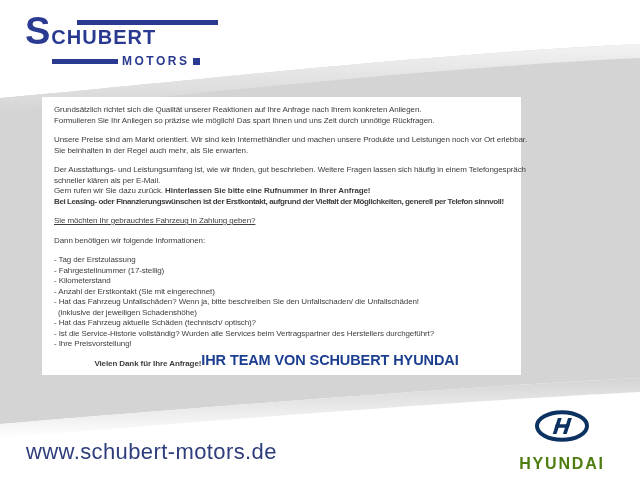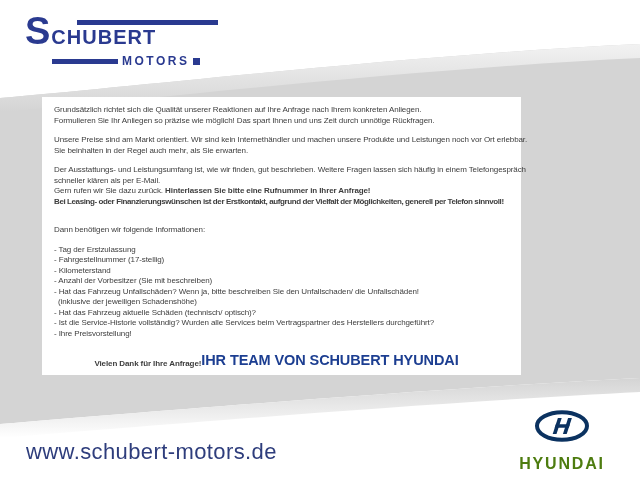--- a/index.html
+++ b/index.html
@@ -86,27 +86,28 @@
   <div class="line">Formulieren Sie Ihr Anliegen so präzise wie möglich! Das spart Ihnen und uns Zeit durch unnötige Rückfragen.</div>
   <div class="gap"></div>
   <div class="line">Unsere Preise sind am Markt orientiert. Wir sind kein Internethändler und machen unsere Produkte und Leistungen noch vor Ort erlebbar.</div>
   <div class="line">Sie beinhalten in der Regel auch mehr, als Sie erwarten.</div>
   <div class="gap"></div>
   <div class="line">Der Ausstattungs- und Leistungsumfang ist, wie wir finden, gut beschrieben. Weitere Fragen lassen sich häufig in einem Telefongespräch</div>
   <div class="line">schneller klären als per E-Mail.</div>
   <div class="line"><span>Gern rufen wir Sie dazu zurück. </span><span class="b">Hinterlassen Sie bitte eine Rufnummer in Ihrer Anfrage!</span></div>
   <div class="line b tight">Bei Leasing- oder Finanzierungswünschen ist der Erstkontakt, aufgrund der Vielfalt der Möglichkeiten, generell per Telefon sinnvoll!</div>
   <div class="gap"></div>
+  <div class="line ul">Sie möchten Ihr gebrauchtes Fahrzeug in Zahlung geben?</div>
   <div class="gap"></div>
   <div class="line">Dann benötigen wir folgende Informationen:</div>
   <div class="gap"></div>
   <div class="line">- Tag der Erstzulassung</div>
   <div class="line">- Fahrgestellnummer (17-stellig)</div>
   <div class="line">- Kilometerstand</div>
-  <div class="line">- Anzahl der Vorbesitzer (Sie mit beschreiben)</div>
+  <div class="line">- Anzahl der Erstkontakt (Sie mit eingerechnet)</div>
   <div class="line">- Hat das Fahrzeug Unfallschäden? Wenn ja, bitte beschreiben Sie den Unfallschaden/ die Unfallschäden!</div>
   <div class="line indent">(inklusive der jeweiligen Schadenshöhe)</div>
   <div class="line">- Hat das Fahrzeug aktuelle Schäden (technisch/ optisch)?</div>
   <div class="line">- Ist die Service-Historie vollständig? Wurden alle Services beim Vertragspartner des Herstellers durchgeführt?</div>
   <div class="line">- Ihre Preisvorstellung!</div>
 
   <div class="closing">
     <div class="thanks">Vielen Dank für Ihre Anfrage!</div>
     <div class="team">IHR TEAM VON SCHUBERT HYUNDAI</div>
   </div>

